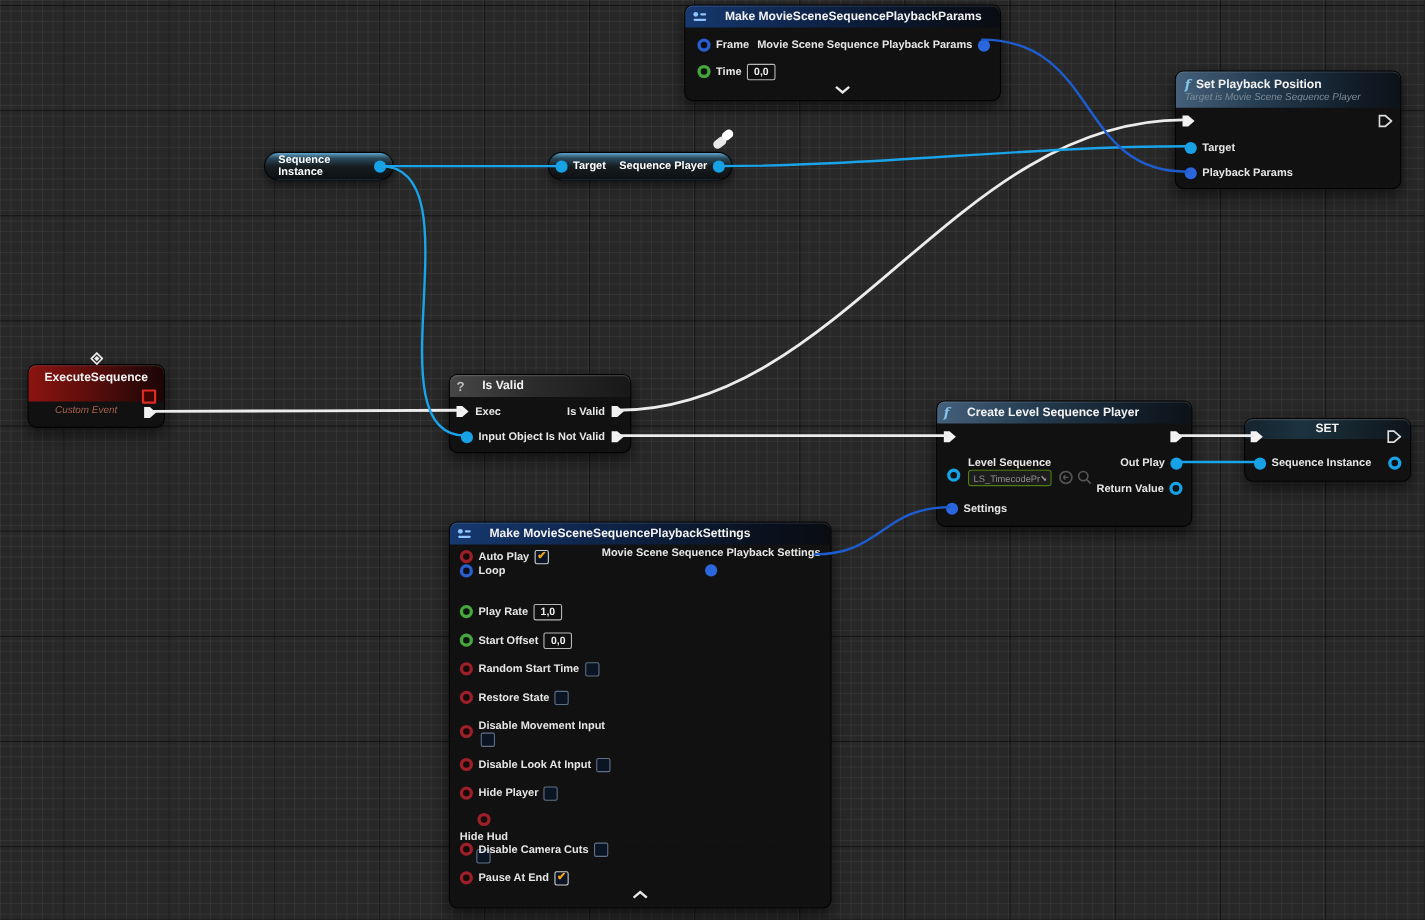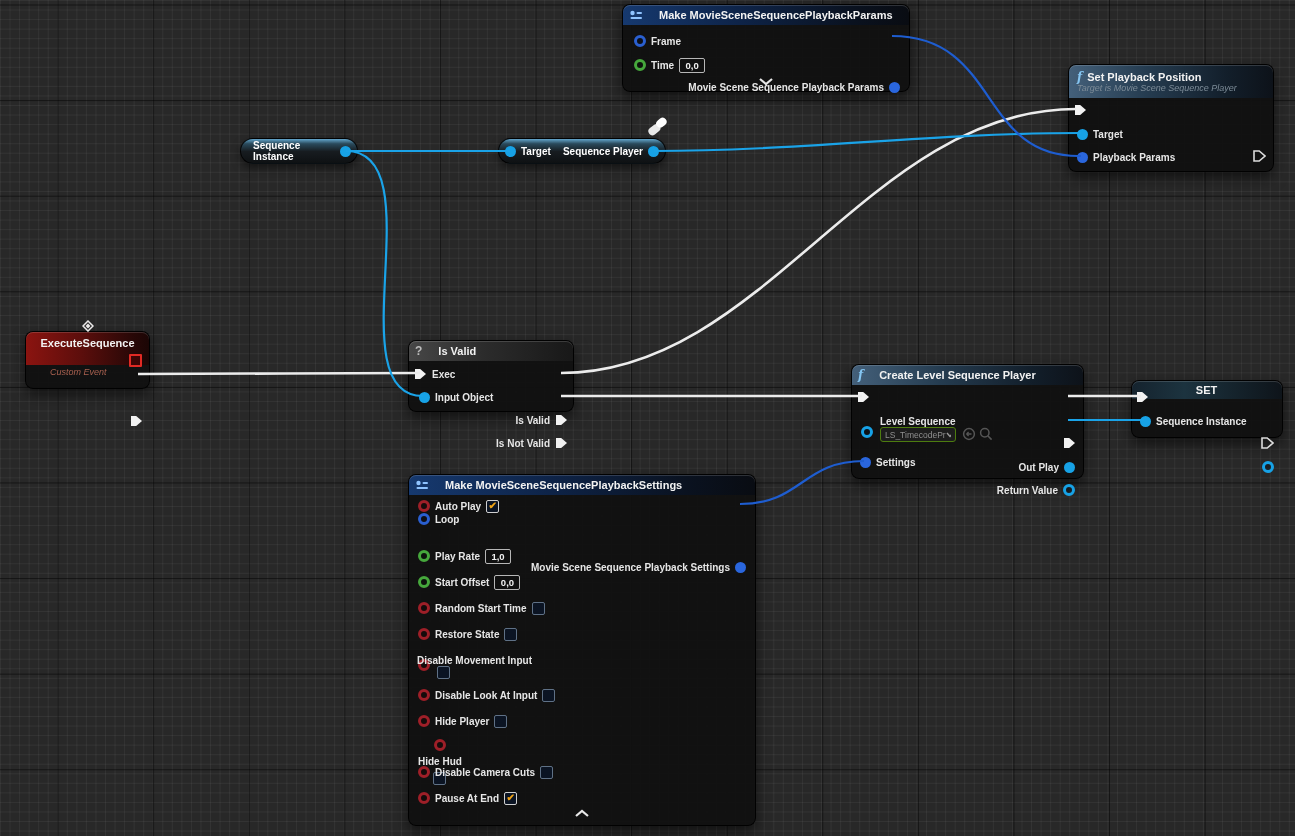--- a/index.html
+++ b/index.html
@@ -36,21 +36,21 @@
   .hdr2 .trow{display:flex;align-items:center;gap:5px;}
   .hdr-fn{background:linear-gradient(90deg,#44607a 0%,#253c50 38%,#121e2a 78%,#0d1219 100%);}
   .hdr-struct{background:linear-gradient(90deg,#16396f 0%,#0e2449 40%,#0a1220 80%,#090c12 100%);}
   .hdr-event{background:linear-gradient(90deg,#8b1410 0%,#5c0e0c 45%,#2a0807 85%,#1b0605 100%);}
   .hdr-gray{background:linear-gradient(90deg,#474747 0%,#2c2c2c 45%,#181818 100%);}
   .hdr-set{background:linear-gradient(90deg,#15232e 0%,#1c333f 35%,#0e141a 100%);height:18px;justify-content:center;}
   .subtitle{font-size:9px;font-style:italic;font-weight:normal;}
   .sub-fn{color:#7c8b97;}
   .sub-ev{color:#a8604f;}
   .row{position:absolute;display:flex;align-items:center;gap:5px;height:16px;white-space:nowrap;}
-  .row.right{flex-direction:row;margin-top:46px;}
+  .row.right{flex-direction:row;}
   .plabel{font-size:10px;font-weight:bold;color:#e6e6e6;}
   .pin{width:11px;height:11px;border-radius:50%;flex:none;box-sizing:border-box;}
   .pf-lb{background:#17a2e6;}
   .pf-st{background:#2a66dd;}
   .ph-lb{width:12px;height:12px;border:3px solid #17a2e6;background:rgba(8,18,28,.5);border-radius:50%;flex:none;box-sizing:border-box;}
   .ph-st{width:12px;height:12px;border:3px solid #2a5fd0;background:rgba(8,14,30,.5);border-radius:50%;flex:none;box-sizing:border-box;}
   .ph-gr{width:12px;height:12px;border:3px solid #46a83c;background:rgba(8,22,8,.5);border-radius:50%;flex:none;box-sizing:border-box;}
   .ph-bool{width:12px;height:12px;border:3px solid #9e1f28;background:rgba(26,6,6,.5);border-radius:50%;flex:none;box-sizing:border-box;}
   .vfield{
     min-width:18px;height:13px;padding:0 3px;border:1px solid #b7b7b7;border-radius:2px;
@@ -298,21 +298,21 @@
   <div class="node" style="left:408px;top:474px;width:346px;height:350px;">
     <div class="hdr hdr-struct">
       <svg width="14" height="11">
           <circle cx="3.5" cy="3" r="2.2" fill="#8fc3ff"></circle>
           <rect x="7.5" y="2" width="5.5" height="2" fill="#8fc3ff" rx="1"></rect>
           <rect x="1.5" y="7" width="11.5" height="2" fill="#8fc3ff" rx="1"></rect>
         </svg>
       <span>Make MovieSceneSequencePlaybackSettings</span>
     </div>
 
-    <div class="row right" style="right:9px;top:38px;">
+    <div class="row right" style="right:9px;top:22px;flex-direction:column;">
       <span class="plabel">Movie Scene Sequence Playback Settings</span>
       <span class="pin pf-st"></span>
     </div>
 
     <div class="row" style="left:9px;top:23px;">
       <span class="ph-bool"></span>
       <span class="plabel">Auto Play</span>
       <span class="cb on">
           <span class="tick">✔</span>
         </span>
@@ -343,21 +343,21 @@
 
     <div class="row" style="left:9px;top:151px;">
       <span class="ph-bool"></span>
       <span class="plabel">Restore State</span>
       <span class="cb"></span>
     </div>
 
     <div class="row" style="left:9px;top:182px;">
       <span class="ph-bool"></span>
     </div>
-    <div class="row" style="left:8px;top:177px;">
+    <div class="row" style="left:26px;top:177px;">
       <span class="plabel">Disable Movement Input</span>
     </div>
     <div class="row" style="left:28px;top:189px;">
       <span class="cb"></span>
     </div>
 
     <div class="row" style="left:9px;top:212px;">
       <span class="ph-bool"></span>
       <span class="plabel">Disable Look At Input</span>
       <span class="cb"></span>

